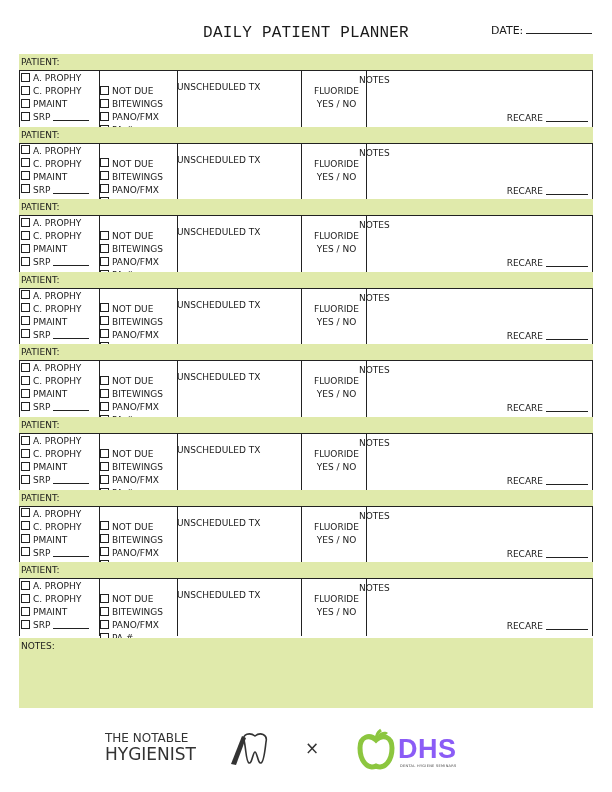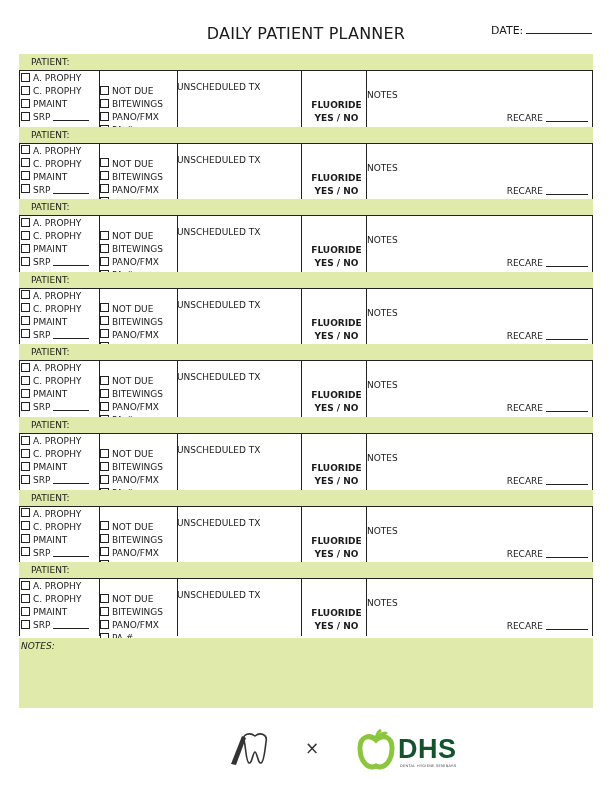--- a/index.html
+++ b/index.html
@@ -1,38 +1,38 @@
 <!DOCTYPE html>
 <html><head>
 <meta charset="utf-8">
 <style>
   html,body{margin:0;padding:0;background:#fff;}
   body{width:612px;height:792px;position:relative;font-family:"DejaVu Sans",sans-serif;color:#1a1a1a;overflow:hidden;}
-  .title{position:absolute;left:0;width:612px;top:24px;text-align:center;font-size:16px;letter-spacing:0.2px;}
+  .title{position:absolute;left:0;width:612px;top:24px;text-align:center;font-size:16px;letter-spacing:0.2px;font-family:Liberation Mono, monospace;}
   .date{position:absolute;left:491px;top:23px;font-size:11px;text-align:right;}
   .date .line{display:inline-block;width:66px;border-bottom:1px solid #222;margin-left:3px;height:10px;}
   .block{position:absolute;left:19px;width:574px;height:72.5px;}
-  .pbar{height:16px;background:#e0eaab;font-size:9px;line-height:17px;padding-left:12px;}
+  .pbar{height:16px;background:#e0eaab;font-size:9px;line-height:17px;padding-left:2px;}
   .box{position:relative;height:58px;border-top:1.5px solid #222;border-left:1.5px solid #222;border-right:1.5px solid #222;box-sizing:border-box;}
   .col{position:absolute;top:0;bottom:0;font-size:9px;line-height:13px;}
   .c1{left:1px;width:78px;border-right:1.5px solid #222;padding-top:1px;}
   .c2{left:80px;width:77px;border-right:1.5px solid #222;padding-top:14px;}
   .c3{left:154px;width:128px;border-right:1.5px solid #222;padding-top:10px;padding-left:3px;box-sizing:border-box;}
-  .c4{left:287px;width:60px;border-right:1.5px solid #222;text-align:center;padding-top:28px;box-sizing:border-box;font-weight:bold;}
-  .c5{left:344px;right:0;padding-top:18px;padding-left:3px;}
+  .c4{left:287px;width:60px;border-right:1.5px solid #222;text-align:center;padding-top:14px;box-sizing:border-box;}
+  .c5{left:336px;right:0;padding-top:3px;padding-left:3px;}
   .cb{display:block;white-space:nowrap;}
   .cb .sq{display:inline-block;width:7px;height:7px;border:1px solid #222;margin-right:3px;vertical-align:-0.5px;}
   .blank{display:inline-block;border-bottom:1px solid #222;height:9px;vertical-align:-1px;margin-left:3px;}
   .recare{position:absolute;right:4px;bottom:3px;font-size:9px;margin-top:16px;}
-  .notesbox{position:absolute;left:19px;top:638px;width:574px;height:70px;background:#e0eaab;font-size:9px;padding:3px 2px;box-sizing:border-box;font-style:italic;}
+  .notesbox{position:absolute;left:19px;top:638px;width:574px;height:70px;background:#e0eaab;font-size:9px;padding:3px 2px;box-sizing:border-box;}
   .footer{position:absolute;top:728px;left:0;width:612px;height:50px;}
   .tnh{position:absolute;left:105px;top:4px;font-size:12px;line-height:13px;color:#333;}
   .tnh .b{font-size:17px;display:block;line-height:18px;}
   .times{position:absolute;left:305px;top:10px;font-size:17px;color:#333;}
-  .dhs{position:absolute;left:398px;top:6px;font-weight:bold;font-size:27px;color:#14532d;font-family:"Liberation Sans",sans-serif;letter-spacing:0.5px;text-align:center;}
+  .dhs{position:absolute;left:398px;top:6px;font-weight:bold;font-size:27px;color:#8b5cf6;font-family:"Liberation Sans",sans-serif;letter-spacing:0.5px;text-align:center;}
   .dhs-sub{position:absolute;left:400px;top:36px;font-size:3.5px;color:#444;letter-spacing:0.3px;}
 </style>
 </head>
 <body>
 
 <div class="title">DAILY PATIENT PLANNER</div>
 <div class="date"><span>DATE:</span><span class="line"></span></div>
 
 <div id="blocks">
     <div class="block" style="top: 54px;">
@@ -233,20 +233,24 @@
       <div class="col c5"><span>NOTES</span>
         <span class="recare"><span>RECARE</span><span class="blank" style="width:42px"></span></span>
       </div>
     </div>
   </div>
   </div>
 
 <div class="notesbox"><span>NOTES:</span></div>
 
 <div class="footer">
+  <div class="tnh">
+    <span>THE NOTABLE</span>
+    <span class="b">HYGIENIST</span>
+  </div>
   <svg style="position:absolute;left:228px;top:2px" width="44" height="38" viewBox="0 0 44 38">
     <path d="M3 34 L14 6 L18 8 L8 35 Z" fill="#333"></path>
     <path d="M16 10 C14 4 22 2 27 6 C32 2 40 4 38 12 C37 20 36 32 33 33 C30 34 29 22 27 22 C25 22 24 34 21 33 C18 32 18 18 16 10 Z" fill="none" stroke="#333" stroke-width="1.6"></path>
   </svg>
   <div class="times">×</div>
   <svg style="position:absolute;left:357px;top:0" width="38" height="44" viewBox="0 0 38 44">
     <path d="M19 12 C13 6 3 8 3 20 C3 32 10 42 19 38 C28 42 35 32 35 20 C35 8 25 6 19 12 Z" fill="none" stroke="#8cc63f" stroke-width="5"></path>
     <path d="M19 12 C19 7 21 4 24 2" fill="none" stroke="#8cc63f" stroke-width="3"></path>
     <path d="M21 7 C24 3 29 3 31 5 C28 8 24 9 21 7 Z" fill="#8cc63f"></path>
   </svg>

